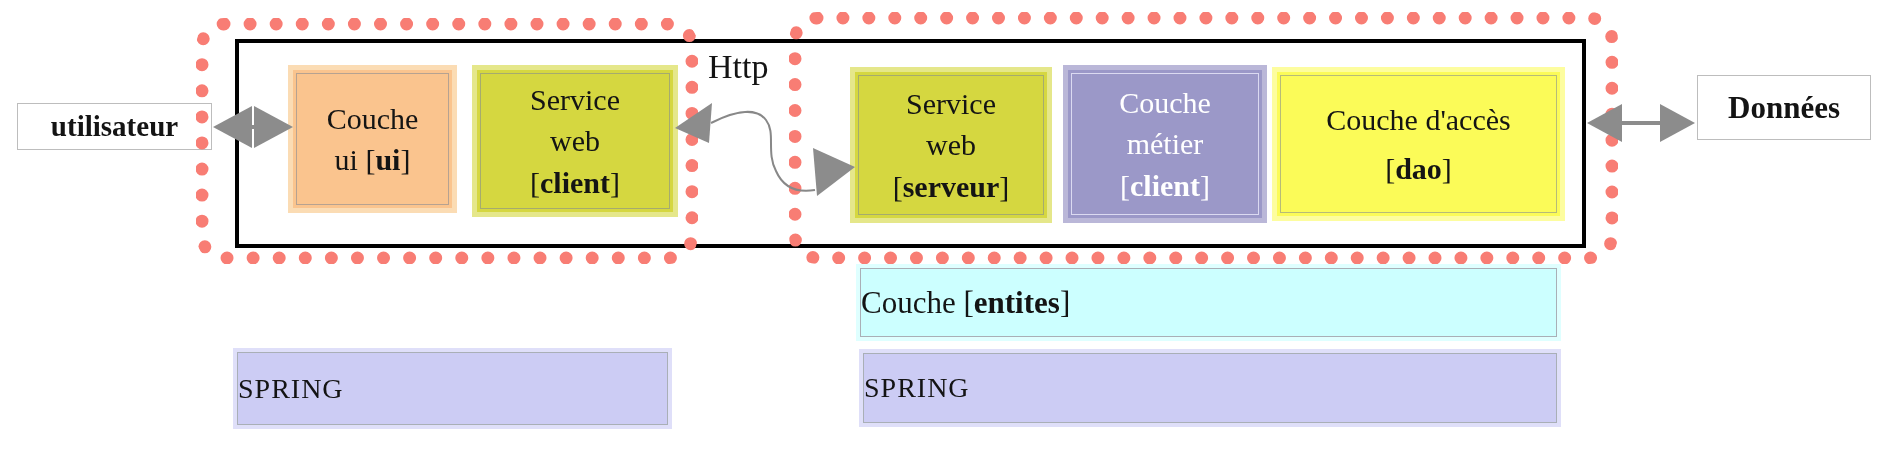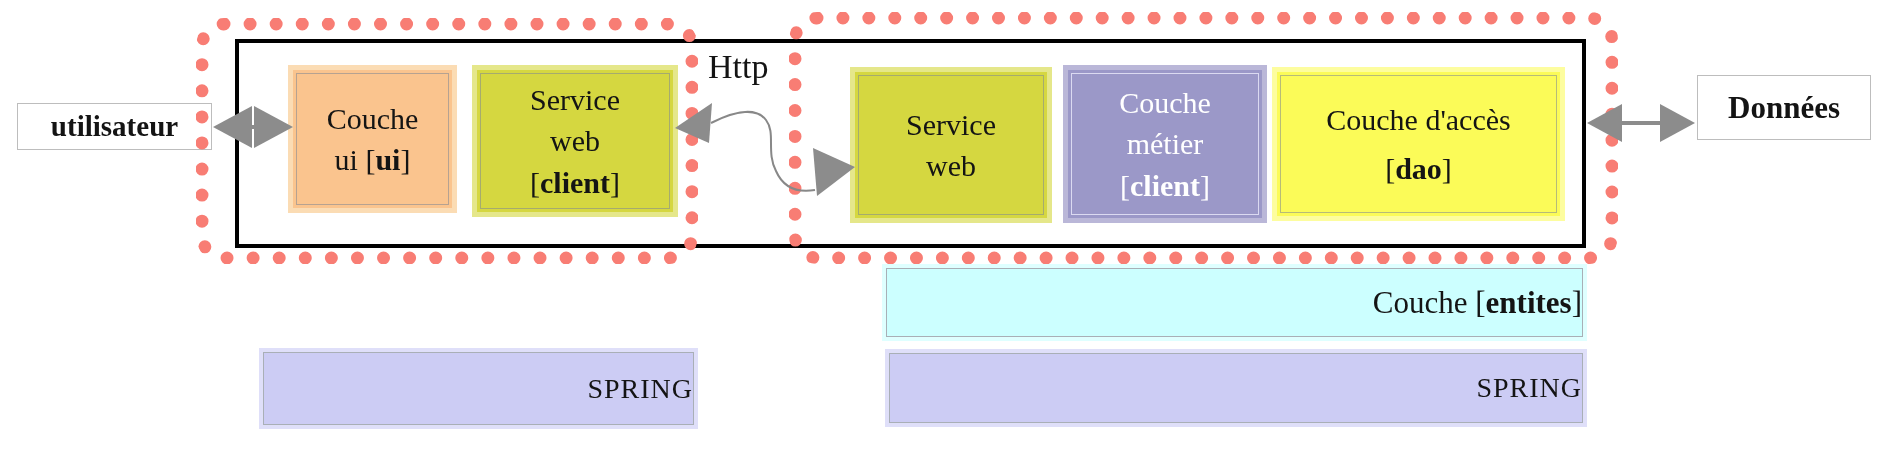--- a/index.html
+++ b/index.html
@@ -34,22 +34,22 @@
   .box::after{content:"";position:absolute;inset:3px;border:1.5px solid rgba(125,135,148,.55);pointer-events:none;}
   .box.ui-box{left:293px;top:70px;width:159px;height:138px;background:var(--ui-fill);box-shadow:0 0 0 5px var(--ui-halo);}
   .box.client-box{left:477px;top:70px;width:196px;height:142px;background:var(--ws-fill);box-shadow:0 0 0 5px var(--ws-halo);}
   .box.serveur-box{left:855px;top:72px;width:192px;height:146px;background:var(--ws-fill);box-shadow:0 0 0 5px var(--ws-halo);}
   .box.metier-box{left:1068px;top:70px;width:194px;height:148px;background:var(--metier-fill);box-shadow:0 0 0 5px var(--metier-halo);color:#fff;}
   .box.metier-box::after{border-color:rgba(240,240,255,.75);}
   .box.dao-box{left:1277px;top:72px;width:283px;height:144px;background:var(--dao-fill);box-shadow:0 0 0 5px var(--dao-halo);gap:8px;}
 
   
   .band{
-    display:flex;align-items:center;justify-content:flex-end;text-align:center;
-    border:1.5px solid var(--band-border);z-index:3;margin-left:26px;
+    display:flex;align-items:center;justify-content:flex-start;text-align:center;
+    border:1.5px solid var(--band-border);z-index:3;
   }
   .entites-band{left:860px;top:268px;width:697px;height:69px;background:var(--entites-fill);box-shadow:0 0 0 4px var(--entites-halo);font-size:31px;}
   .spring-band{background:var(--spring-fill);box-shadow:0 0 0 4px var(--spring-halo);font-size:28px;letter-spacing:1px;}
   .spring-left{left:237px;top:352px;width:431px;height:73px;}
   .spring-right{left:863px;top:353px;width:694px;height:70px;}
 
   .http-label{left:708px;top:48px;width:110px;font-size:34px;z-index:5;}
 
   .arrow-layer{left:0;top:0;width:1880px;height:450px;z-index:8;pointer-events:none;}
   .arrow-fill{fill:var(--arrow-gray);}
@@ -72,20 +72,21 @@
 
   <div class="abs box client-box">
     <div><span>Service</span></div>
     <div><span>web</span></div>
     <div><span>[</span><b>client</b><span>]</span></div>
   </div>
 
   <div class="abs box serveur-box">
     <div><span>Service</span></div>
     <div><span>web</span></div>
+    <div><span>[</span><b>serveur</b><span>]</span></div>
   </div>
 
   <div class="abs box metier-box">
     <div><span>Couche</span></div>
     <div><span>métier</span></div>
     <div><span>[</span><b>client</b><span>]</span></div>
   </div>
 
   <div class="abs box dao-box">
     <div><span>Couche d'accès</span></div>

